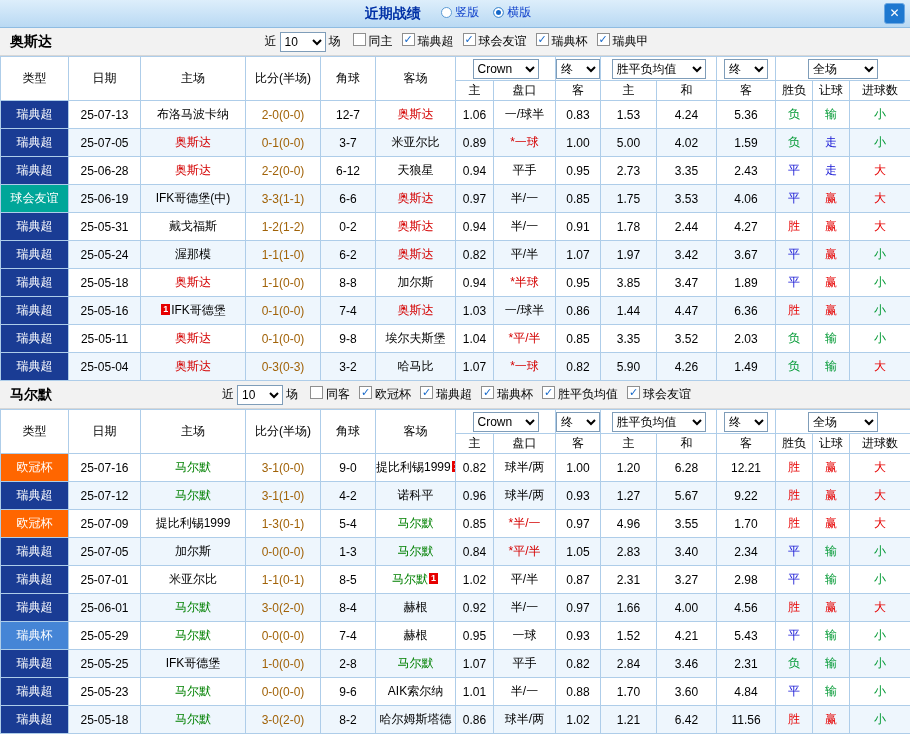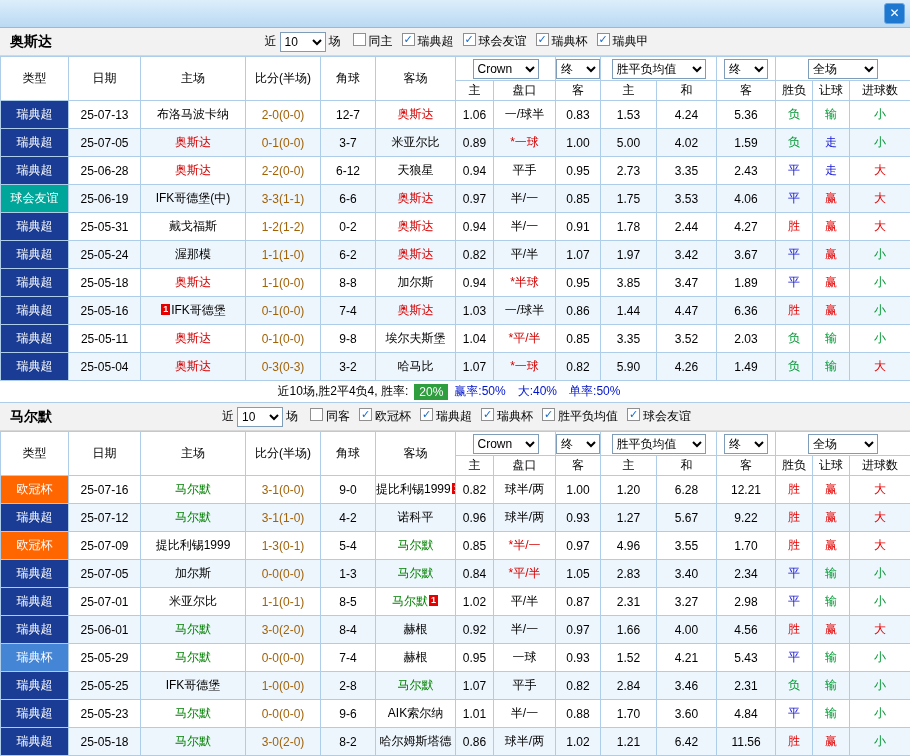--- a/index.html
+++ b/index.html
@@ -53,20 +53,30 @@
   .summary{height:22px;display:flex;align-items:center;justify-content:center;
     font-size:12px;border-bottom:1px solid #aecde9;background:#fff;color:#000}
   .chip{background:#2f9e3f;color:#fff;padding:1px 5px;margin:0 6px}
   .stat{color:#0013cc;margin-right:12px}
 </style>
 </head>
 <body>
 
 <div class="app">
   <div class="topbar">
+    <div class="topbar-center">
+      <span class="title">近期战绩</span>
+      <span id="radios"><span class="radio-item">
+            <span class="radio-dot"></span>
+            <span class="radio-label">竖版</span>
+          </span><span class="radio-item">
+            <span class="radio-dot on"></span>
+            <span class="radio-label">横版</span>
+          </span></span>
+    </div>
     <div class="close-btn">
       <span>✕</span>
     </div>
   </div>
   <div id="sections">
       <div class="section">
         <div class="section-bar">
           <span class="team">奥斯达</span>
           <div class="filters">
             <span class="flabel">近</span>
@@ -304,27 +314,20 @@
               <td>0.82</td>
               <td>5.90</td>
               <td>4.26</td>
               <td>1.49</td>
               <td class="res" style="color: rgb(0, 153, 51);">负</td>
               <td class="res" style="color: rgb(0, 153, 51);">输</td>
               <td class="res" style="color: rgb(230, 0, 0);">大</td>
             </tr>
           </tbody>
         </table>
-        <div class="summary">
-          <span>近10场,胜2平4负4, 胜率:</span>
-          <span class="chip">20%</span>
-          <span class="stat">赢率:50%</span>
-          <span class="stat">大:40%</span>
-          <span class="stat">单率:50%</span>
-        </div>
       </div>
       <div class="section">
         <div class="section-bar">
           <span class="team">马尔默</span>
           <div class="filters">
             <span class="flabel">近</span>
             <select class="sel sel-count"><option>10</option></select>
             <span class="flabel">场</span>
             <label class="chk">
               <span class="box"></span>

